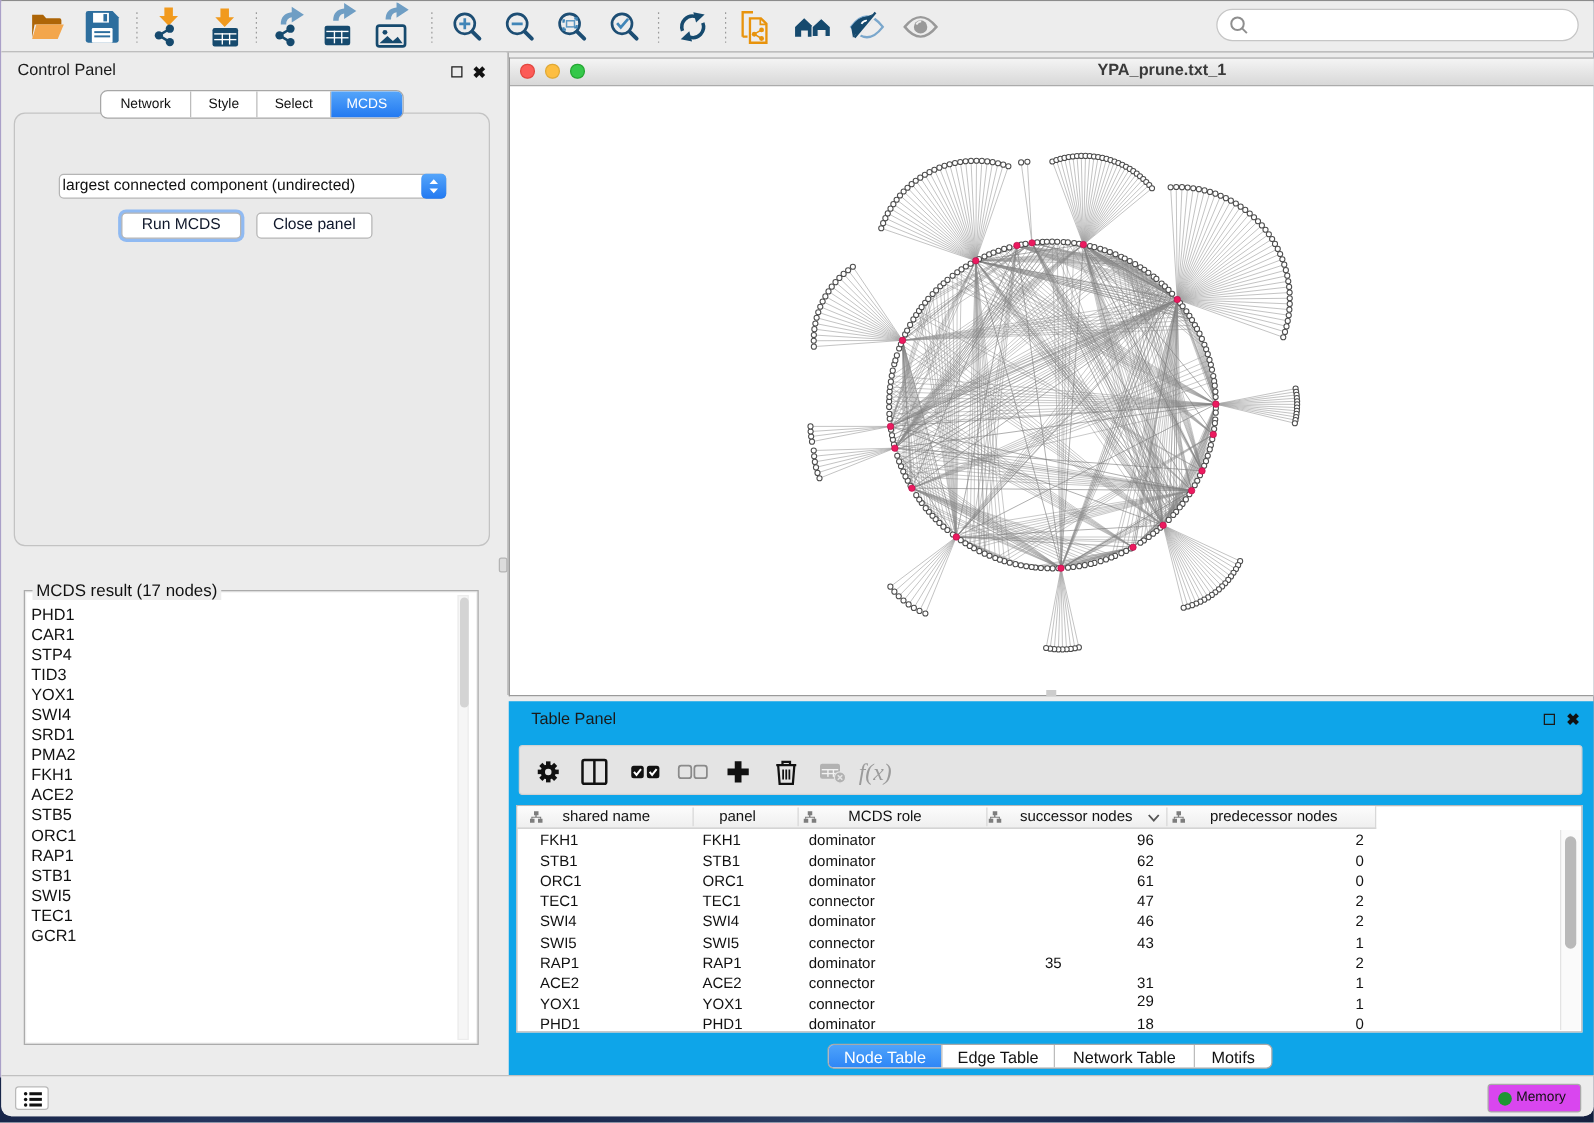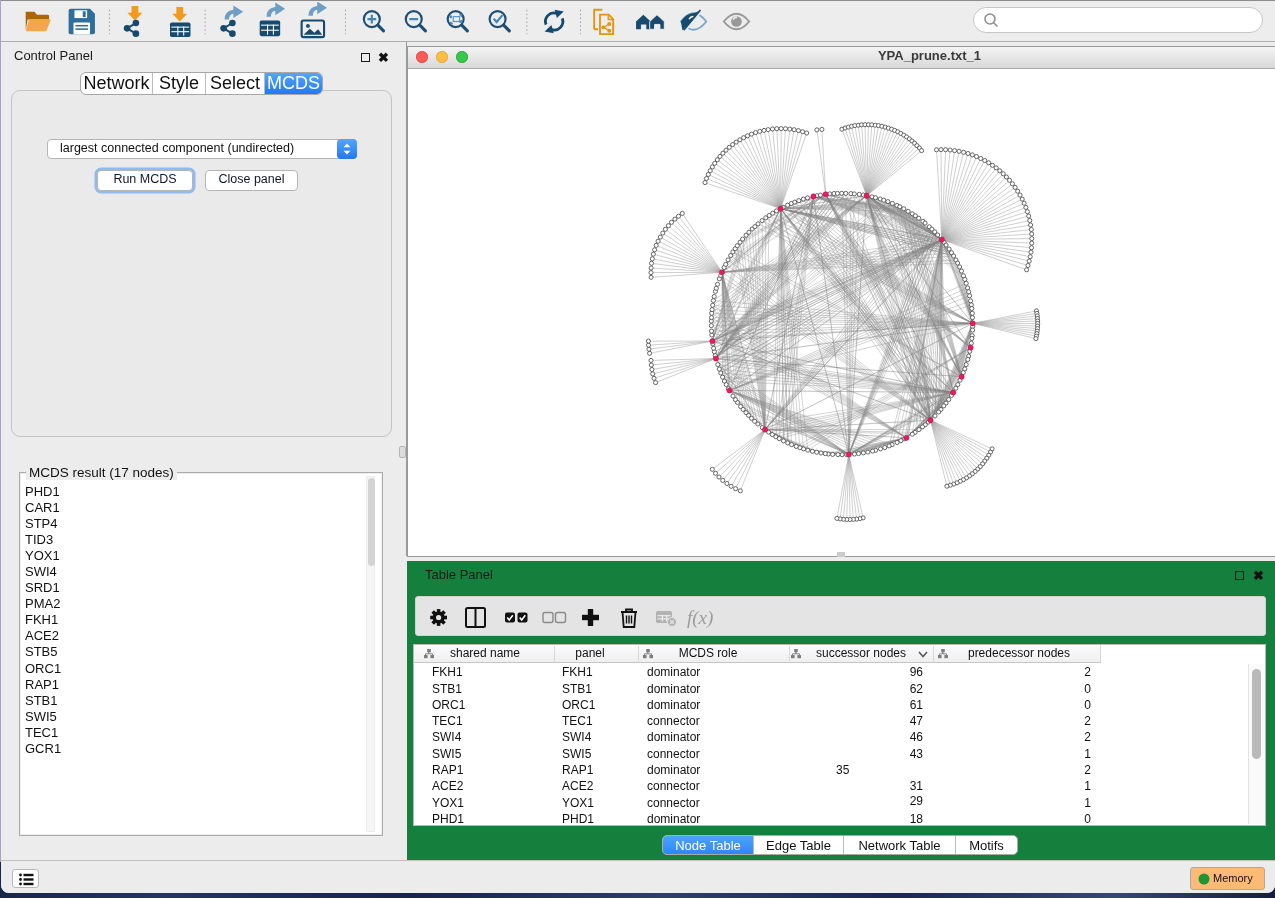--- a/index.html
+++ b/index.html
@@ -6,52 +6,52 @@
 body::before{content:"";position:absolute;left:0;top:0;width:3px;height:862px;background:#aaa0c8;z-index:0}
 .window{position:absolute;left:1px;top:0;right:0;height:893px;background:#ececec;border-radius:0 0 8px 8px;border-top:1px solid #8c8c8c;overflow:hidden}
 .toolbar{position:absolute;left:0;top:1px;width:1274px;height:40px;background:#ededed;border-bottom:1px solid #aeaeae}
 .search{position:absolute;left:972px;top:6px;width:290px;height:26px;background:#fff;border:1px solid #c6c6c6;border-radius:13px}
 .panel-title{font-size:13px;color:#1a1a1a}
 .ctrl{position:absolute;left:0;top:41px;width:404px;height:818px;background:#ececec}
 .floatbox{position:absolute;width:9px;height:9px;border:1.3px solid #1a1a1a;background:transparent}
 .xicon{position:absolute;font-size:13px;font-weight:bold;color:#111}
 .mcdsbox{position:absolute;left:10px;top:48px;width:381px;height:347px;border:1px solid #c3c3c3;border-radius:9px;background:#eaeaea}
 .tabs{position:absolute;left:79px;top:30px;height:23px;display:flex;border:1px solid #a7a7a7;border-radius:6px;background:#fff;overflow:hidden}
-.tabs .t{font-size:18px;color:#111;text-align:center;line-height:21px;border-right:1px solid #bcbcbc}
+.tabs .t{font-size:11px;color:#111;text-align:center;line-height:21px;border-right:1px solid #bcbcbc}
 .tabs .t:last-child{border-right:none}
 .tabs .sel{background:linear-gradient(#55a5fa,#2279f1);color:#fff}
-.combo{position:absolute;left:46px;top:97px;width:310px;height:20px;background:#fff;border:1px solid #b5b5b5;border-radius:4px;font-size:12.5px;line-height:17px;padding-left:12px;color:#111}
+.combo{position:absolute;left:46px;top:97px;width:310px;height:20px;background:#fff;border:1px solid #b5b5b5;border-radius:4px;font-size:12.5px;line-height:17px;padding-left:2px;color:#111}
 .combo .stepper{position:absolute;right:-1px;top:-1px;width:20px;height:20px;border-radius:4px;background:linear-gradient(#55a5fa,#2279f1)}
 .btn{position:absolute;height:21px;background:#fff;border:1px solid #b5b5b5;border-radius:4px;font-size:12.5px;color:#0f172a;text-align:center;line-height:17px}
 .focusring{box-shadow:0 0 0 2.5px rgba(105,165,245,.7)}
 .fieldset{position:absolute;left:18px;top:430px;width:364px;height:364px;border:1px solid #ababab}
 .fieldset .legend{position:absolute;left:6px;top:-8px;background:#ececec;padding:0 3px;font-size:13.5px;color:#111}
 .fieldset .list{position:absolute;left:1px;top:1px;right:1px;bottom:1px;background:#fff;font-size:13px;color:#111;padding-top:10px}
 .fieldset .list .it{height:16.06px;line-height:16px;padding-left:4px}
 .lsb{position:absolute;right:6px;top:2px;width:9px;bottom:2px;background:#f6f6f6;border:1px solid #ececec}
 .lsb .thumb{position:absolute;left:0.5px;top:1px;width:7px;height:88px;background:#d4d4d4;border-radius:4px}
 .netwin{position:absolute;left:406px;top:45px;width:869px;height:511px;border:1px solid #9a9a9a;border-right:none;background:#fff}
 .nettitle{position:absolute;left:0;top:0;right:0;height:22px;background:linear-gradient(#f4f4f4,#d8d8d8);border-bottom:1px solid #ababab}
 .tl{position:absolute;top:4.2px;width:11.5px;height:11.5px;border-radius:50%}
-.tablepanel{position:absolute;left:406px;top:560px;width:869px;height:299px;background:#15803d}
+.tablepanel{position:absolute;left:406px;top:560px;width:869px;height:299px;background:#0ea5e9}
 .ttoolbar{position:absolute;left:8px;top:35px;width:851px;height:40px;background:#e4e4e4;border:1px solid #d2d2d2;border-radius:3px}
 .tbl{position:absolute;left:6px;top:83px;width:853px;height:182px;background:#fff;border:1px solid #b9b9b9}
 .thead{position:absolute;left:0;top:0;width:687px;height:18px;background:linear-gradient(#fcfcfc,#efefef);border-bottom:1px solid #c6c6c6;border-right:1px solid #d8d8d8}
 .thead .hsep{position:absolute;top:1px;bottom:1px;width:0;border-left:1px solid #d8d8d8}
 .thead .ht{position:absolute;top:0;font-size:12px;color:#111;line-height:17px}
 .trow{position:absolute;font-size:12px;color:#111;height:16.3px;line-height:16.3px}
 .tsb{position:absolute;right:1px;top:19px;width:16px;bottom:1px;background:#fafafa;border-left:1px solid #e3e3e3}
 .tsb .thumb{position:absolute;left:3px;top:5px;width:9px;height:90px;background:#b9b9b9;border-radius:4.5px}
 .seg{position:absolute;display:flex;height:20px;border:1px solid #a9a9a9;border-radius:5px;background:#fff;overflow:hidden}
 .seg .s{font-size:13px;color:#111;text-align:center;line-height:19px;border-right:1px solid #bcbcbc}
 .seg .s:last-child{border-right:none}
 .seg .sel{background:linear-gradient(#4ea3fa,#2e86f6);color:#fff}
 .statusbar{position:absolute;left:0;top:859px;width:1274px;height:34px;background:#ececec;border-top:1px solid #c0c0c0}
 .listbtn{position:absolute;left:11px;top:8px;width:27px;height:19px;background:#fff;border:1px solid #b9b9b9;border-radius:3px}
-.membtn{position:absolute;right:10px;top:6px;width:75px;height:23px;background:#fdba74;border:1px solid #a9a9a9;border-radius:3px;font-size:11px;color:#111}
+.membtn{position:absolute;right:10px;top:6px;width:75px;height:23px;background:#d946ef;border:1px solid #a9a9a9;border-radius:3px;font-size:11px;color:#111}
 </style></head>
 <body>
 <div class="window">
 <svg class="toolbar" viewBox="0 0 1274 40">
       <g transform="translate(9,8)">
         <path d="M0 2 h9 l2.5 3 h11 a1.5 1.5 0 0 1 1.5 1.5 V10 H2 L0 21 z" fill="#ad6507"></path>
         <path d="M3.5 10 h22.5 l-5 12 H0 z" fill="#f3a64c"></path>
       </g>
       <g transform="translate(53,7)">
         <path d="M2 0 H22 L27 5 V24 a2 2 0 0 1 -2 2 H2 a2 2 0 0 1 -2 -2 V2 a2 2 0 0 1 2 -2 z" fill="#2d6e9e"></path>

